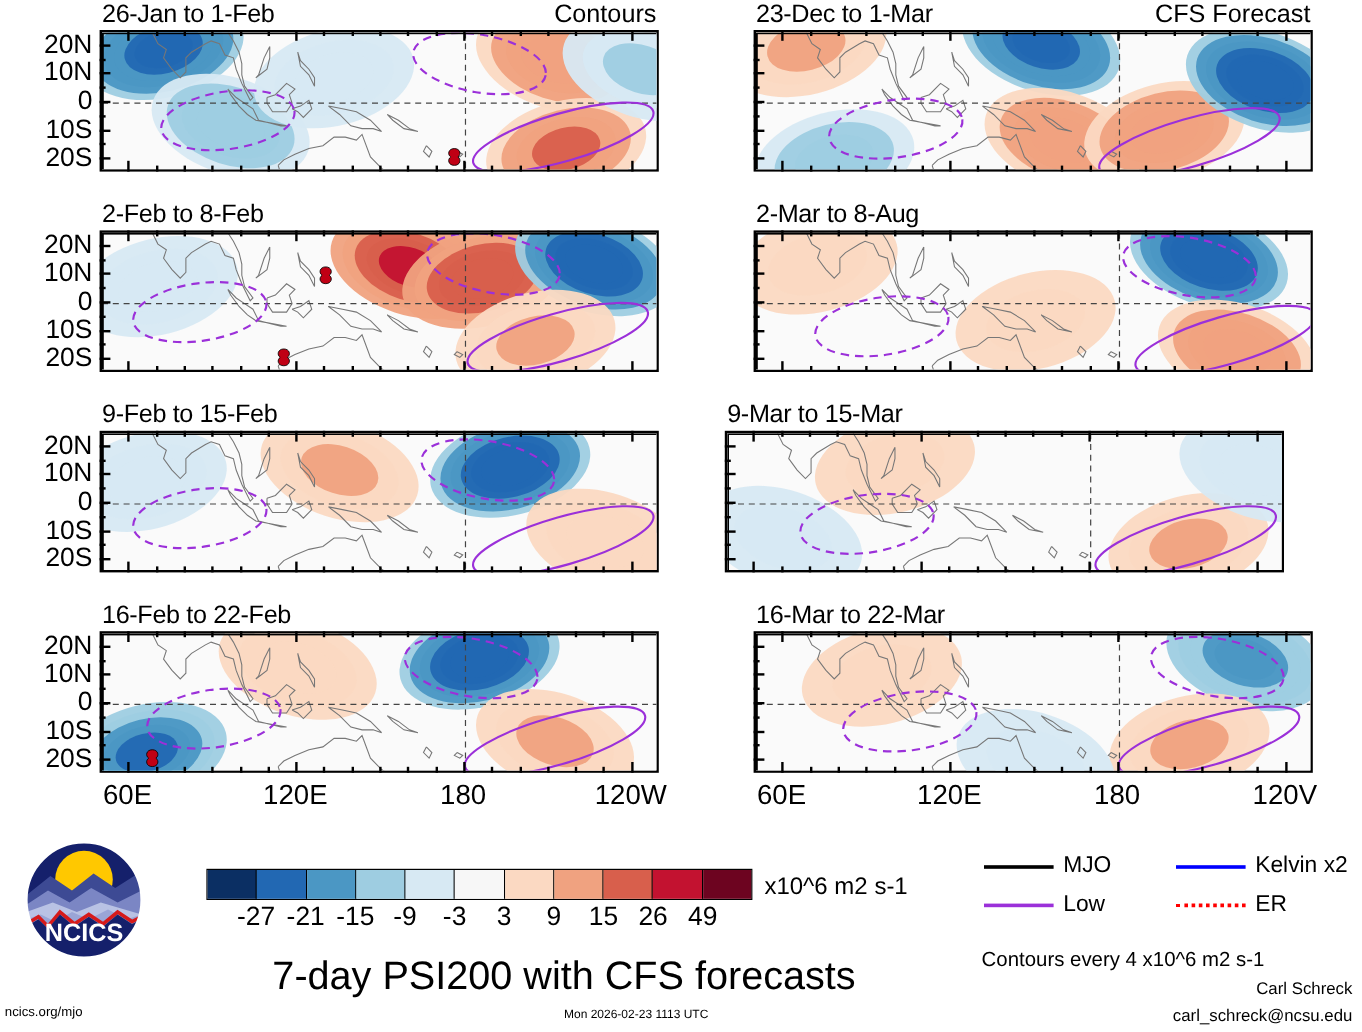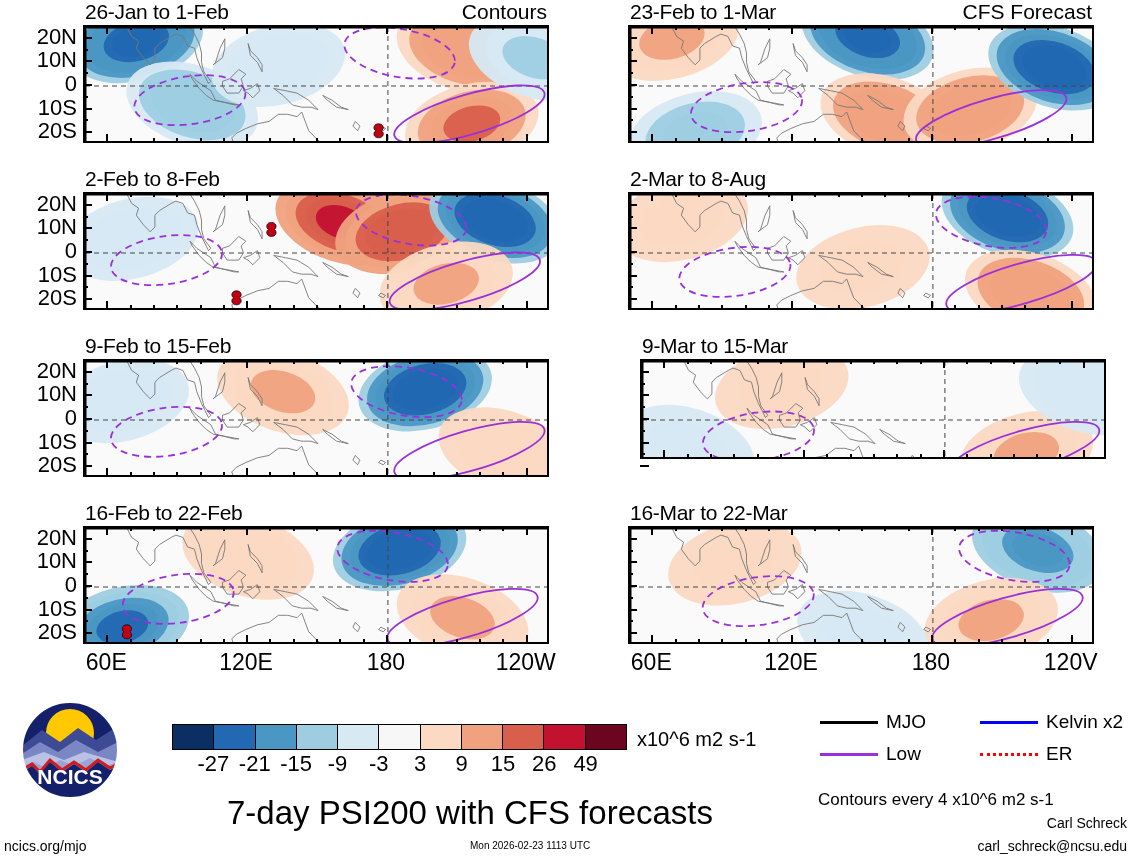--- a/index.html
+++ b/index.html
@@ -20,21 +20,21 @@
   .ylab{position:absolute;right:100%;margin-right:6px;font-size:22px;line-height:22px;
         white-space:nowrap;transform:translateY(-50%);}
   .xlab{position:absolute;top:100%;margin-top:7px;font-size:23px;line-height:23px;
         white-space:nowrap;transform:translateX(-50%);}
 
   .tickv{position:absolute;width:2px;background:#000;}
   .tickh{position:absolute;height:2px;background:#000;}
 
   
   .logo{position:absolute;left:20px;top:700px;width:100px;height:100px;}
-  .site{position:absolute;left:4px;top:838px;font-size:14px;}
+  .site{position:absolute;left:4px;top:838px;font-size:11px;}
   .maintitle{position:absolute;left:160px;top:795px;width:620px;text-align:center;
              font-size:33px;line-height:36px;white-space:nowrap;}
   .stamp{position:absolute;left:470px;top:840px;font-size:10px;}
 
   .cbar{position:absolute;left:172px;top:724px;width:455px;height:26px;
         border:1.5px solid #000;box-sizing:border-box;display:flex;}
   .cbar div{flex:1;border-right:1px solid #000;}
   .cbar div:last-child{border-right:none;}
   .cbticks{position:absolute;left:172px;top:752px;width:455px;height:26px;}
   .cbticks span{position:absolute;top:0;font-size:22px;line-height:24px;
@@ -153,21 +153,21 @@
       <div class="tickv" style="left: 372.8px; bottom: 0px; height: 5px;"></div>
       <div class="tickv" style="left: 372.8px; top: 0px; height: 5px;"></div>
       <div class="tickv" style="left: 396.1px; bottom: 0px; height: 5px;"></div>
       <div class="tickv" style="left: 396.1px; top: 0px; height: 5px;"></div>
       <div class="tickv" style="left: 419.4px; bottom: 0px; height: 5px;"></div>
       <div class="tickv" style="left: 419.4px; top: 0px; height: 5px;"></div>
       <div class="tickv" style="left: 442.7px; bottom: 0px; height: 9px;"></div>
       <div class="tickv" style="left: 442.7px; top: 0px; height: 9px;"></div>
     </div>
     <div class="panel" style="left: 628px; top: 25px; width: 466px; height: 118px;">
-      <div class="panel-title">23-Feb to 1-Mar</div>
+      <div class="panel-title">23-Dec to 1-Mar</div>
       <div class="panel-corner">CFS Forecast</div>
       <div class="map-box">
         <svg width="466" height="118" class="map-svg">
           <rect width="466" height="118" fill="#fafafa"></rect>
           <ellipse cx="41.9" cy="11.8" rx="68.0" ry="40.0" fill="#fbd9c2" opacity="0.95" transform="rotate(-14 41.9 11.8)"></ellipse>
           <ellipse cx="41.9" cy="11.8" rx="50.7" ry="30.0" fill="#fbd9c2" opacity="0.95" transform="rotate(-14 41.9 11.8)"></ellipse>
           <ellipse cx="41.9" cy="11.8" rx="33.3" ry="20.0" fill="#f0a280" opacity="0.95" transform="rotate(-14 41.9 11.8)"></ellipse>
           <ellipse cx="237.7" cy="9.4" rx="68.0" ry="40.0" fill="#9ecde1" opacity="0.95" transform="rotate(18 237.7 9.4)"></ellipse>
           <ellipse cx="237.7" cy="9.4" rx="59.3" ry="35.0" fill="#4b97c4" opacity="0.95" transform="rotate(18 237.7 9.4)"></ellipse>
           <ellipse cx="237.7" cy="9.4" rx="50.7" ry="30.0" fill="#4b97c4" opacity="0.95" transform="rotate(18 237.7 9.4)"></ellipse>
@@ -537,21 +537,21 @@
       <div class="tickv" style="left: 349.5px; top: 0px; height: 5px;"></div>
       <div class="tickv" style="left: 372.8px; bottom: 0px; height: 5px;"></div>
       <div class="tickv" style="left: 372.8px; top: 0px; height: 5px;"></div>
       <div class="tickv" style="left: 396.1px; bottom: 0px; height: 5px;"></div>
       <div class="tickv" style="left: 396.1px; top: 0px; height: 5px;"></div>
       <div class="tickv" style="left: 419.4px; bottom: 0px; height: 5px;"></div>
       <div class="tickv" style="left: 419.4px; top: 0px; height: 5px;"></div>
       <div class="tickv" style="left: 442.7px; bottom: 0px; height: 9px;"></div>
       <div class="tickv" style="left: 442.7px; top: 0px; height: 9px;"></div>
     </div>
-    <div class="panel" style="left: 640px; top: 359px; width: 466px; height: 100px;">
+    <div class="panel" style="left: 604px; top: 359px; width: 466px; height: 118px;">
       <div class="panel-title">9-Mar to 15-Mar</div>
       <div class="map-box">
         <svg width="466" height="118" class="map-svg">
           <rect width="466" height="118" fill="#fafafa"></rect>
           <ellipse cx="139.8" cy="26.0" rx="68.0" ry="40.0" fill="#fbd9c2" opacity="0.95" transform="rotate(-14 139.8 26.0)"></ellipse>
           <ellipse cx="139.8" cy="26.0" rx="42.0" ry="25.0" fill="#fbd9c2" opacity="0.95" transform="rotate(-14 139.8 26.0)"></ellipse>
           <ellipse cx="46.6" cy="87.3" rx="68.0" ry="40.0" fill="#d7e9f3" opacity="0.95" transform="rotate(18 46.6 87.3)"></ellipse>
           <ellipse cx="46.6" cy="87.3" rx="42.0" ry="25.0" fill="#d7e9f3" opacity="0.95" transform="rotate(18 46.6 87.3)"></ellipse>
           <ellipse cx="384.4" cy="92.0" rx="68.0" ry="40.0" fill="#fbd9c2" opacity="0.95" transform="rotate(-14 384.4 92.0)"></ellipse>
           <ellipse cx="384.4" cy="92.0" rx="50.7" ry="30.0" fill="#fbd9c2" opacity="0.95" transform="rotate(-14 384.4 92.0)"></ellipse>

